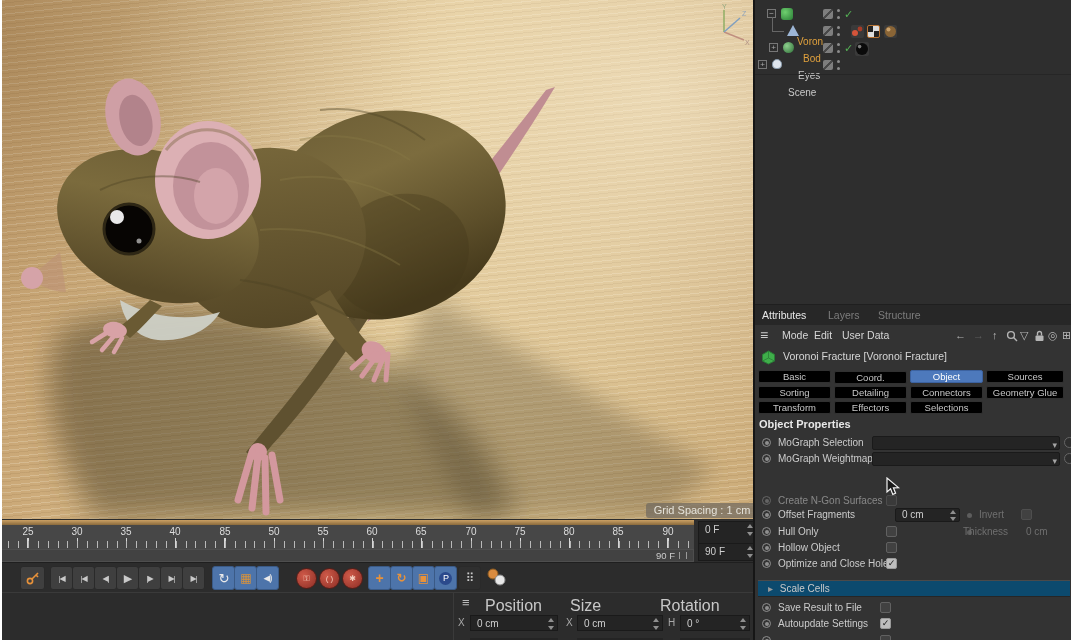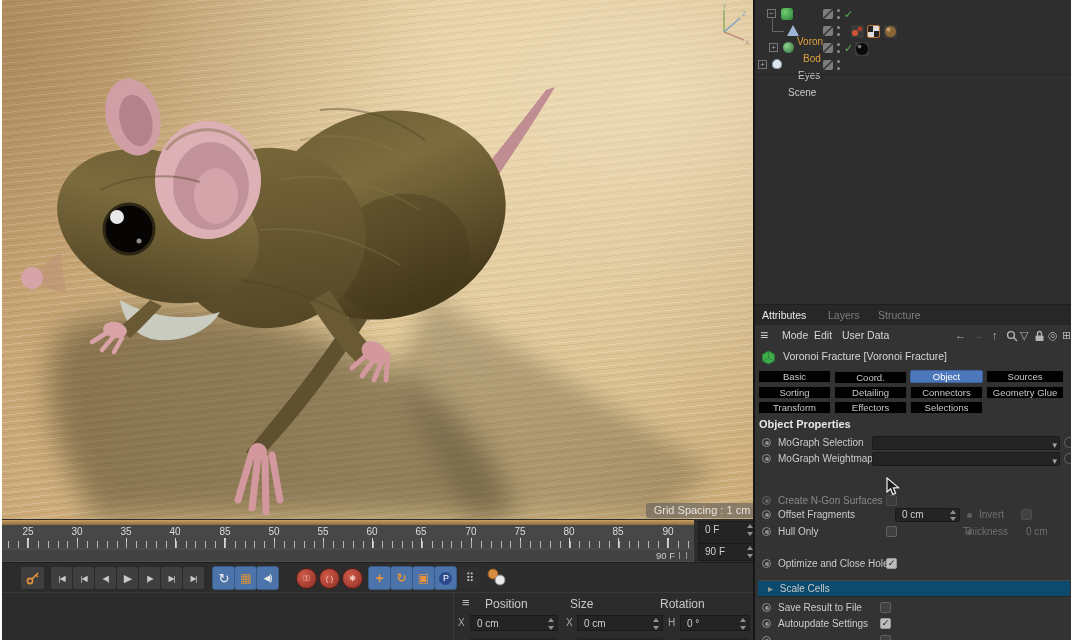--- a/index.html
+++ b/index.html
@@ -34,21 +34,21 @@
   #transport{left:0;top:562px;width:755px;height:30px;background:#2c2c2c;border-top:1px solid #1f1f1f;}
   .tbtn{position:absolute;top:566px;width:21px;height:22px;background:#3f3f3f;border:1px solid #2a2a2a;border-radius:3px;
     color:#c9c9c9;font-size:8px;display:flex;align-items:center;justify-content:center;letter-spacing:-1px;}
   .tbtn.blue{background:#4d74aa;border-color:#3a5a86;color:#eaeaea;}
   .rec{position:absolute;top:568px;width:19px;height:19px;border-radius:50%;
     background:radial-gradient(circle at 35% 35%,#cf5a49,#8d2e25);border:1px solid #581e18;
     display:flex;align-items:center;justify-content:center;color:#f4cdbd;font-size:8px;}
   .toolglyph{color:#e8923a;font-weight:bold;font-size:12px;letter-spacing:0;}
   
   #coords{left:0;top:592px;width:755px;height:48px;background:#2c2c2c;border-top:1px solid #3a3a3a;}
-  .chead{position:absolute;top:4px;font-size:12px;color:#c8c8c8;}
+  .chead{position:absolute;top:4px;font-size:16px;color:#c8c8c8;}
   .caxis{position:absolute;top:24px;font-size:10px;color:#a8a8a8;}
   .cfield{position:absolute;top:22px;height:16px;}
   
   #rpanel{left:755px;top:0;width:325px;height:640px;background:#303030;}
   #om{position:absolute;left:0;top:0;width:325px;height:304px;background:#2e2e2e;border-bottom:1px solid #1f1f1f;}
   .omrow{position:absolute;left:0;width:325px;height:16px;font-size:10px;line-height:16px;}
   .omlabel{position:absolute;top:0;margin-top:28px;}
   .gold{color:#e0a13d;} .wtxt{color:#c9c9c9;}
   .ebox{position:absolute;width:9px;height:9px;border:1px solid #777;background:#2e2e2e;color:#aaa;font-size:8px;line-height:8px;text-align:center;box-sizing:border-box;top:3px;}
   .chip{position:absolute;top:3px;width:10px;height:10px;border-radius:2px;background:#7e7e7e;
@@ -461,20 +461,25 @@
         <span class="cbox" style="left:266px;border-color:#4e4e4e;"></span>
       </div>
       <div class="prow" style="top:220px">
         <span class="radio"></span>
         <span class="plabel">Hull Only</span>
         <span class="cbox" style="left:131px"></span>
         <span class="dimdot" style="left:212px"></span>
         <span class="abs dim" style="left:208px;top:0;line-height:14px;">Thickness</span>
         <span class="abs dim" style="left:271px;top:0;line-height:14px;">0 cm</span>
       </div>
+      <div class="prow" style="top:236px">
+        <span class="radio"></span>
+        <span class="plabel">Hollow Object</span>
+        <span class="cbox" style="left:131px"></span>
+      </div>
       <div class="prow" style="top:252px">
         <span class="radio"></span>
         <span class="plabel">Optimize and Close Holes</span>
         <span class="cbox ck" style="left:131px"><span>✓</span></span>
       </div>
 
       <div class="groupbar" style="top:275px">
         <span style="margin-left:10px;color:#9a9a9a;">▸</span>
         <span style="margin-left:4px;">Scale Cells</span>
       </div>

